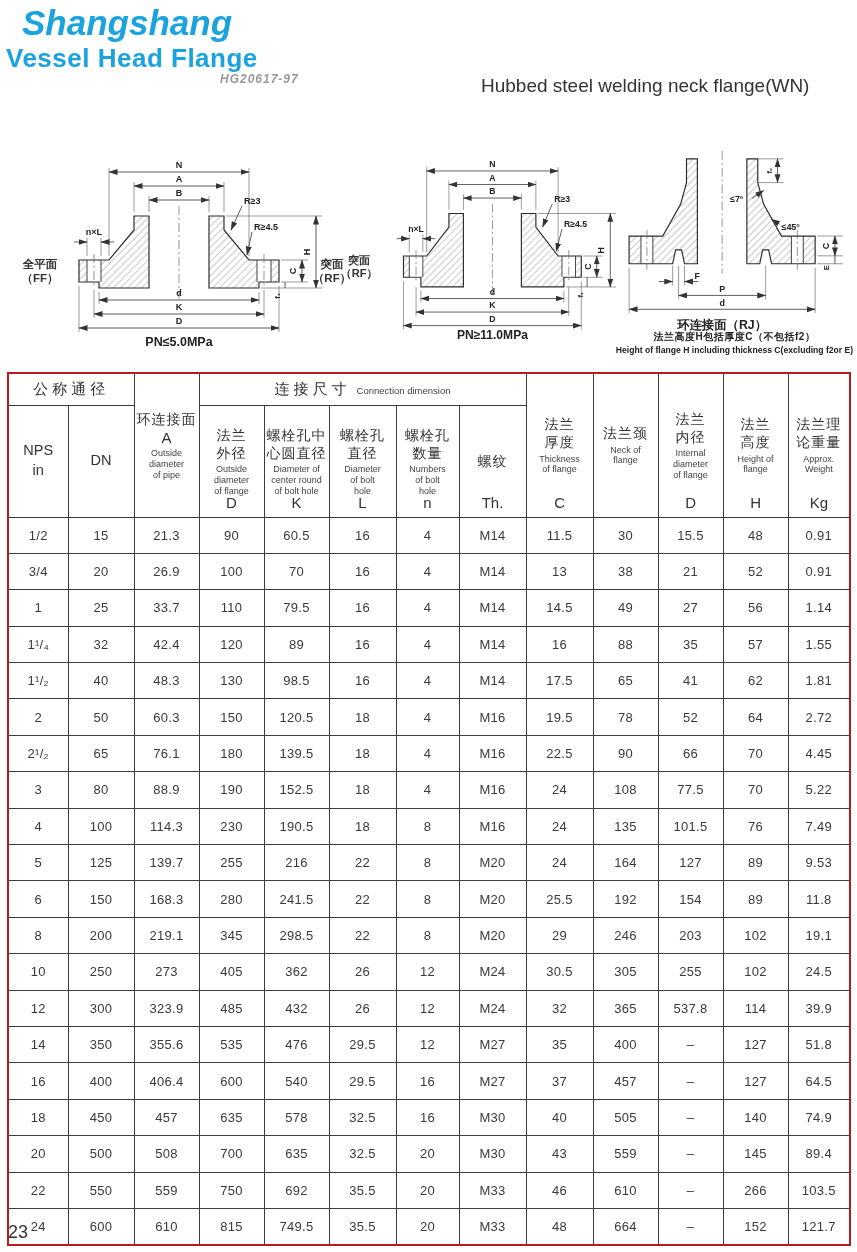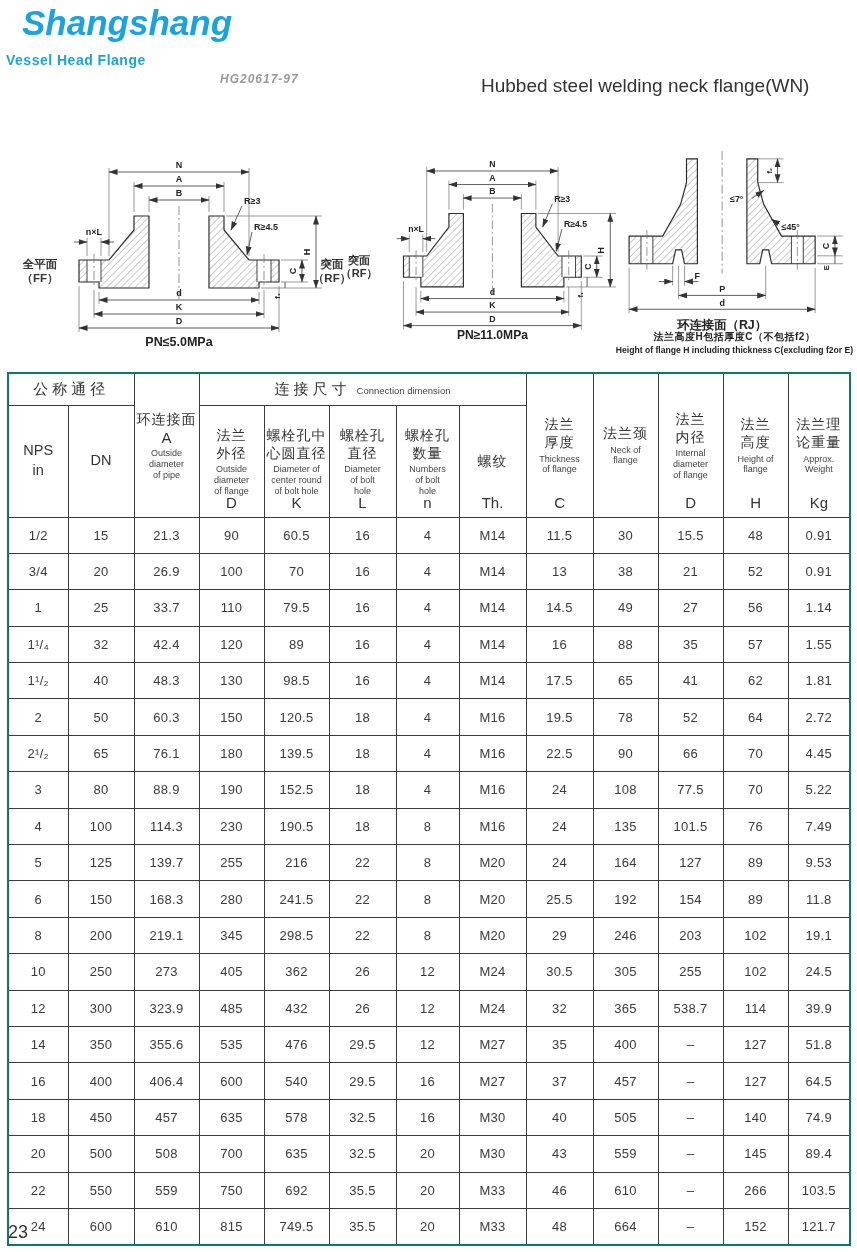--- a/index.html
+++ b/index.html
@@ -2,21 +2,21 @@
 <html><head>
 <meta charset="utf-8">
 <style>
   html,body { margin:0; padding:0; background:#ffffff; }
   body { font-family:"Liberation Sans", sans-serif; }
   .page { position:relative; width:857px; height:1252px; background:#fff; overflow:hidden; }
 
   
   .logo { position:absolute; left:6px; top:5px; color:#1aa3de; }
   .logo-name { font-size:35px; font-weight:bold; font-style:italic; letter-spacing:0px; margin-left:16px; line-height:1.05; }
-  .logo-tagline { font-size:14px; font-weight:bold; letter-spacing:0.5px; margin-top:10px; }
+  .logo-tagline { font-size:26px; font-weight:bold; letter-spacing:0.5px; margin-top:1px; }
   .doc-title { position:absolute; left:210px; top:31px; font-size:28px; color:#222; white-space:pre; }
   .doc-standard { position:absolute; left:220px; top:72px; font-size:12px; font-weight:bold; font-style:italic; color:#999; letter-spacing:1px; }
   .doc-subtitle { position:absolute; left:481px; top:75px; font-size:19px; color:#333; }
 
   
   .drawing { position:absolute; }
   svg text { font-family:"Liberation Sans", sans-serif; fill:#222; }
   .dim-t  { font-size:9px; font-weight:bold; }
   .tiny-t { font-size:7.5px; font-weight:bold; }
   .face-t { font-size:11.5px; font-weight:bold; fill:#333; }
@@ -25,21 +25,21 @@
   .dl { stroke:#333; stroke-width:0.8; fill:none; }
   .xl { stroke:#555; stroke-width:0.6; fill:none; }
   .cl { stroke:#666; stroke-width:0.7; stroke-dasharray:9 3 2 3; fill:none; }
   .hole { fill:#fff; }
   .hole-ln { stroke:#2d2d2d; stroke-width:0.9; }
   .rj-notes { position:absolute; left:612px; top:330px; width:245px; text-align:center; color:#222; }
   .rj-note-zh { font-size:10px; font-weight:bold; letter-spacing:0.5px; }
   .rj-note-en { font-size:8.6px; font-weight:bold; margin-top:1px; }
 
   
-  table.spec { position:absolute; left:7px; top:372px; width:843px; border-collapse:collapse; table-layout:fixed; border:2px solid #0f766e; }
+  table.spec { position:absolute; left:7px; top:372px; width:843px; border-collapse:collapse; table-layout:fixed; border:2px solid #b91c1c; }
   table.spec th, table.spec td { border:1px solid #3c3c3c; text-align:center; vertical-align:middle; padding:0; color:#3a3a3a; }
   table.spec th { font-weight:normal; position:relative; }
   tr.h1 { height:32px; }
   tr.h2 { height:112px; }
   table.spec td { font-size:13px; height:35.4px; letter-spacing:0.3px; }
   .zh { display:block; font-size:14px; letter-spacing:1px; white-space:pre-line; line-height:1.3; color:#333; }
   .zh-big { font-size:15px; letter-spacing:4px; color:#333; }
   .en { display:block; font-size:9px; line-height:1.2; white-space:pre-line; color:#444; margin-top:2px; }
   .en-inline { font-size:9.5px; color:#444; margin-left:6px; letter-spacing:0px;text-align:right; }
   .sym-bottom { position:absolute; bottom:6px; left:0; right:0; font-size:15px; color:#333; }
@@ -562,21 +562,21 @@
           <td>12</td>
           <td>300</td>
           <td>323.9</td>
           <td>485</td>
           <td>432</td>
           <td>26</td>
           <td>12</td>
           <td>M24</td>
           <td>32</td>
           <td>365</td>
-          <td>538.7</td>
+          <td>537.8</td>
           <td>114</td>
           <td>39.9</td>
         </tr>
         <tr>
           <td>14</td>
           <td>350</td>
           <td>355.6</td>
           <td>535</td>
           <td>476</td>
           <td>29.5</td>

